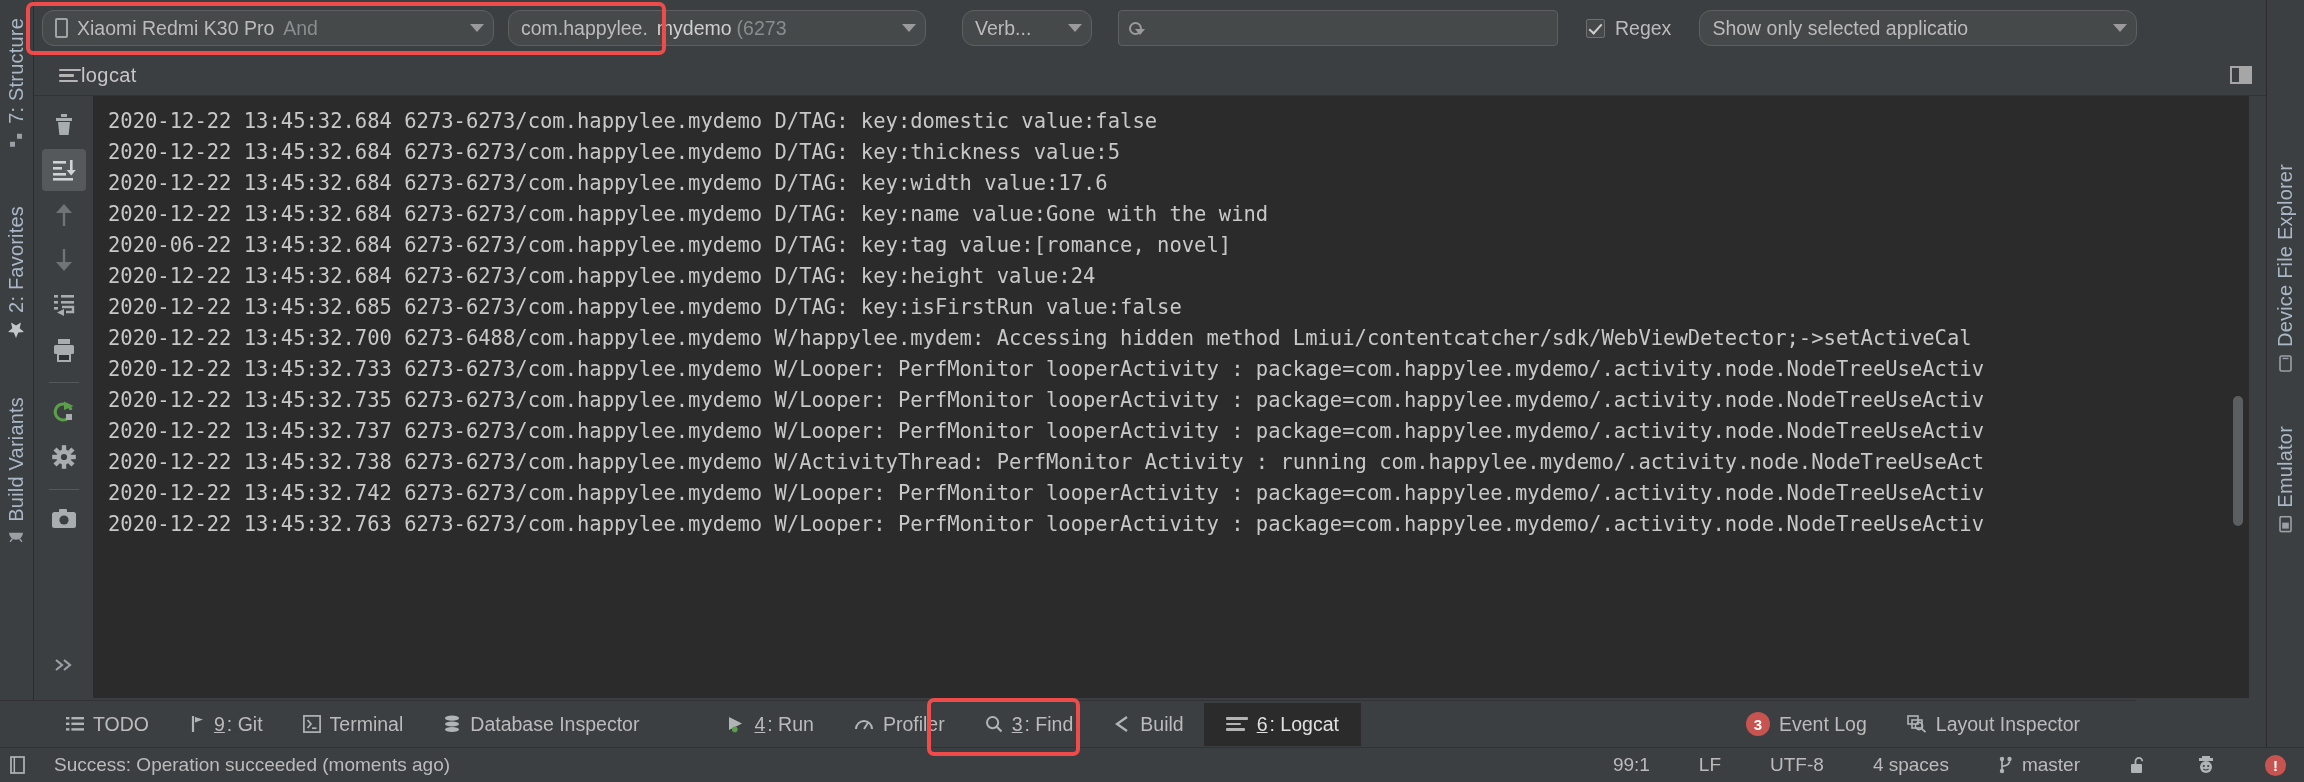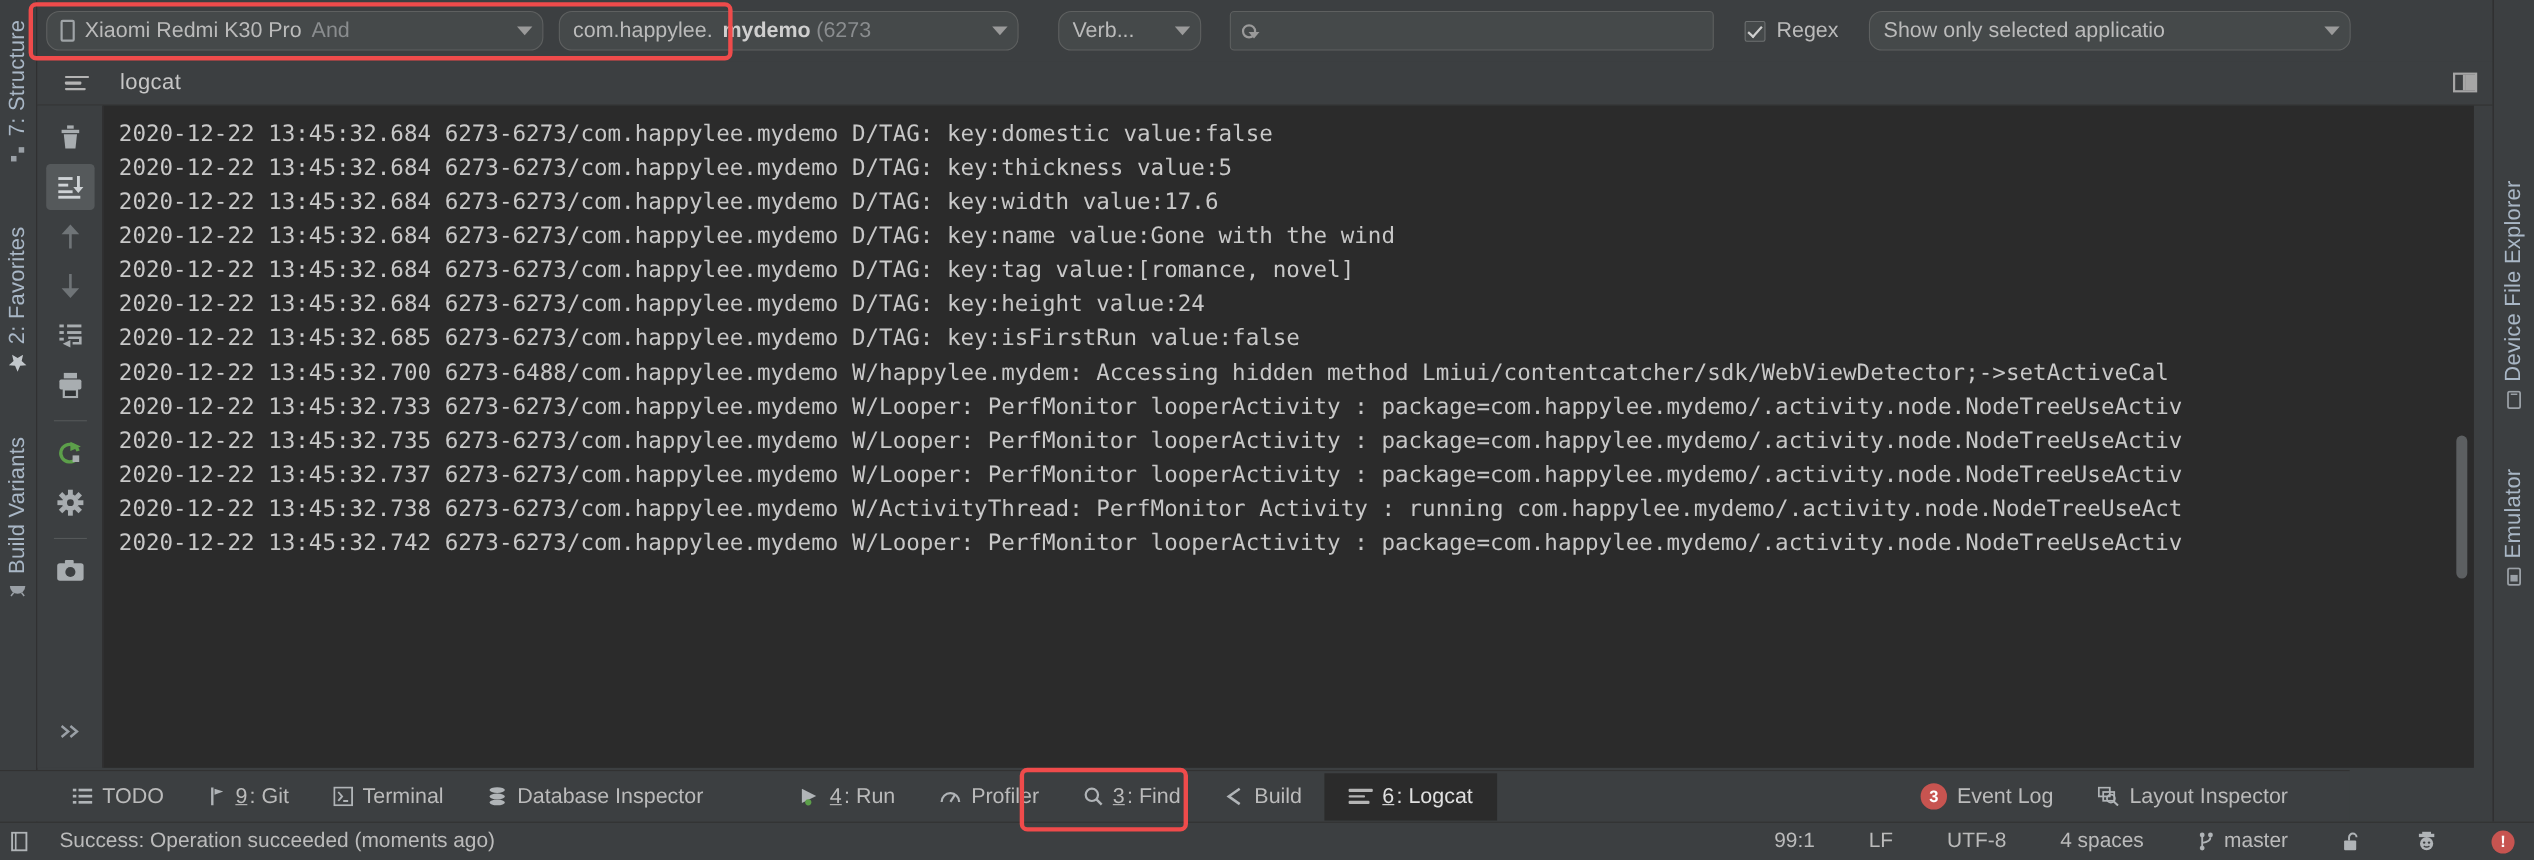--- a/index.html
+++ b/index.html
@@ -68,21 +68,21 @@
     display: flex; align-items: center;
     gap: 9px;
     padding: 0 9px 0 12px;
     font-size: 19.5px;
     white-space: nowrap;
     overflow: hidden;
     cursor: pointer;
   }
   .combo .txt { overflow: hidden; text-overflow: clip; }
   .combo .dim { color: #8a8d8f; }
-  .combo b { font-weight: bold; color: #cfcfcf; }
+  .combo b { font-weight: normal; color: #cfcfcf; }
   .caret {
     width: 0; height: 0;
     border-left: 7px solid transparent;
     border-right: 7px solid transparent;
     border-top: 8px solid #9a9a9a;
     flex: none;
     margin-left: 2px;
   }
   #device-combo { width: 452px; }
   #process-combo { width: 418px; }
@@ -135,21 +135,21 @@
     transform: rotate(42deg);
   }
 
   
   .tabbar {
     position: absolute; left: 34px; top: 56px;
     width: 2232px; height: 40px;
     background: #3c3f41;
     display: flex; align-items: center;
     padding-left: 25px;
-    gap: 28px;
+    gap: 0;
     border-bottom: 1px solid #323232;
   }
   .tabbar .label { font-size: 20px; color: #c6c6c6; letter-spacing: .4px; }
   .lines-ico {
     width: 22px; height: 14px; position: relative; flex: none;
   }
   .lines-ico i {
     position: absolute; left: 0; height: 2.5px; background: #b4b4b4; border-radius: 1px;
   }
   .lines-ico i:nth-child(1) { top: 0;    width: 22px; }
@@ -469,29 +469,30 @@
       </svg>
     </div>
   </div>
 
   <div class="logarea">
     <div class="logscroll">
       <div class="logline">2020-12-22 13:45:32.684 6273-6273/com.happylee.mydemo D/TAG: key:domestic value:false</div>
       <div class="logline">2020-12-22 13:45:32.684 6273-6273/com.happylee.mydemo D/TAG: key:thickness value:5</div>
       <div class="logline">2020-12-22 13:45:32.684 6273-6273/com.happylee.mydemo D/TAG: key:width value:17.6</div>
       <div class="logline">2020-12-22 13:45:32.684 6273-6273/com.happylee.mydemo D/TAG: key:name value:Gone with the wind</div>
-      <div class="logline">2020-12-22 13:45:32.684 6273-6273/com.happylee.mydemo D/TAG: key:tag value:[romance, novel]</div>
+      <div class="logline">2020-06-22 13:45:32.684 6273-6273/com.happylee.mydemo D/TAG: key:tag value:[romance, novel]</div>
       <div class="logline">2020-12-22 13:45:32.684 6273-6273/com.happylee.mydemo D/TAG: key:height value:24</div>
       <div class="logline">2020-12-22 13:45:32.685 6273-6273/com.happylee.mydemo D/TAG: key:isFirstRun value:false</div>
       <div class="logline">2020-12-22 13:45:32.700 6273-6488/com.happylee.mydemo W/happylee.mydem: Accessing hidden method Lmiui/contentcatcher/sdk/WebViewDetector;-&gt;setActiveCal</div>
       <div class="logline">2020-12-22 13:45:32.733 6273-6273/com.happylee.mydemo W/Looper: PerfMonitor looperActivity : package=com.happylee.mydemo/.activity.node.NodeTreeUseActiv</div>
       <div class="logline">2020-12-22 13:45:32.735 6273-6273/com.happylee.mydemo W/Looper: PerfMonitor looperActivity : package=com.happylee.mydemo/.activity.node.NodeTreeUseActiv</div>
       <div class="logline">2020-12-22 13:45:32.737 6273-6273/com.happylee.mydemo W/Looper: PerfMonitor looperActivity : package=com.happylee.mydemo/.activity.node.NodeTreeUseActiv</div>
       <div class="logline">2020-12-22 13:45:32.738 6273-6273/com.happylee.mydemo W/ActivityThread: PerfMonitor Activity : running com.happylee.mydemo/.activity.node.NodeTreeUseAct</div>
       <div class="logline">2020-12-22 13:45:32.742 6273-6273/com.happylee.mydemo W/Looper: PerfMonitor looperActivity : package=com.happylee.mydemo/.activity.node.NodeTreeUseActiv</div>
+      <div class="logline">2020-12-22 13:45:32.763 6273-6273/com.happylee.mydemo W/Looper: PerfMonitor looperActivity : package=com.happylee.mydemo/.activity.node.NodeTreeUseActiv</div>
     </div>
     <div class="vscroll"></div>
   </div>
 
   <div class="hscroll">
     <div class="thumb"></div>
   </div>
 
   <div class="right-strip">
     <div class="rspacer"></div>

